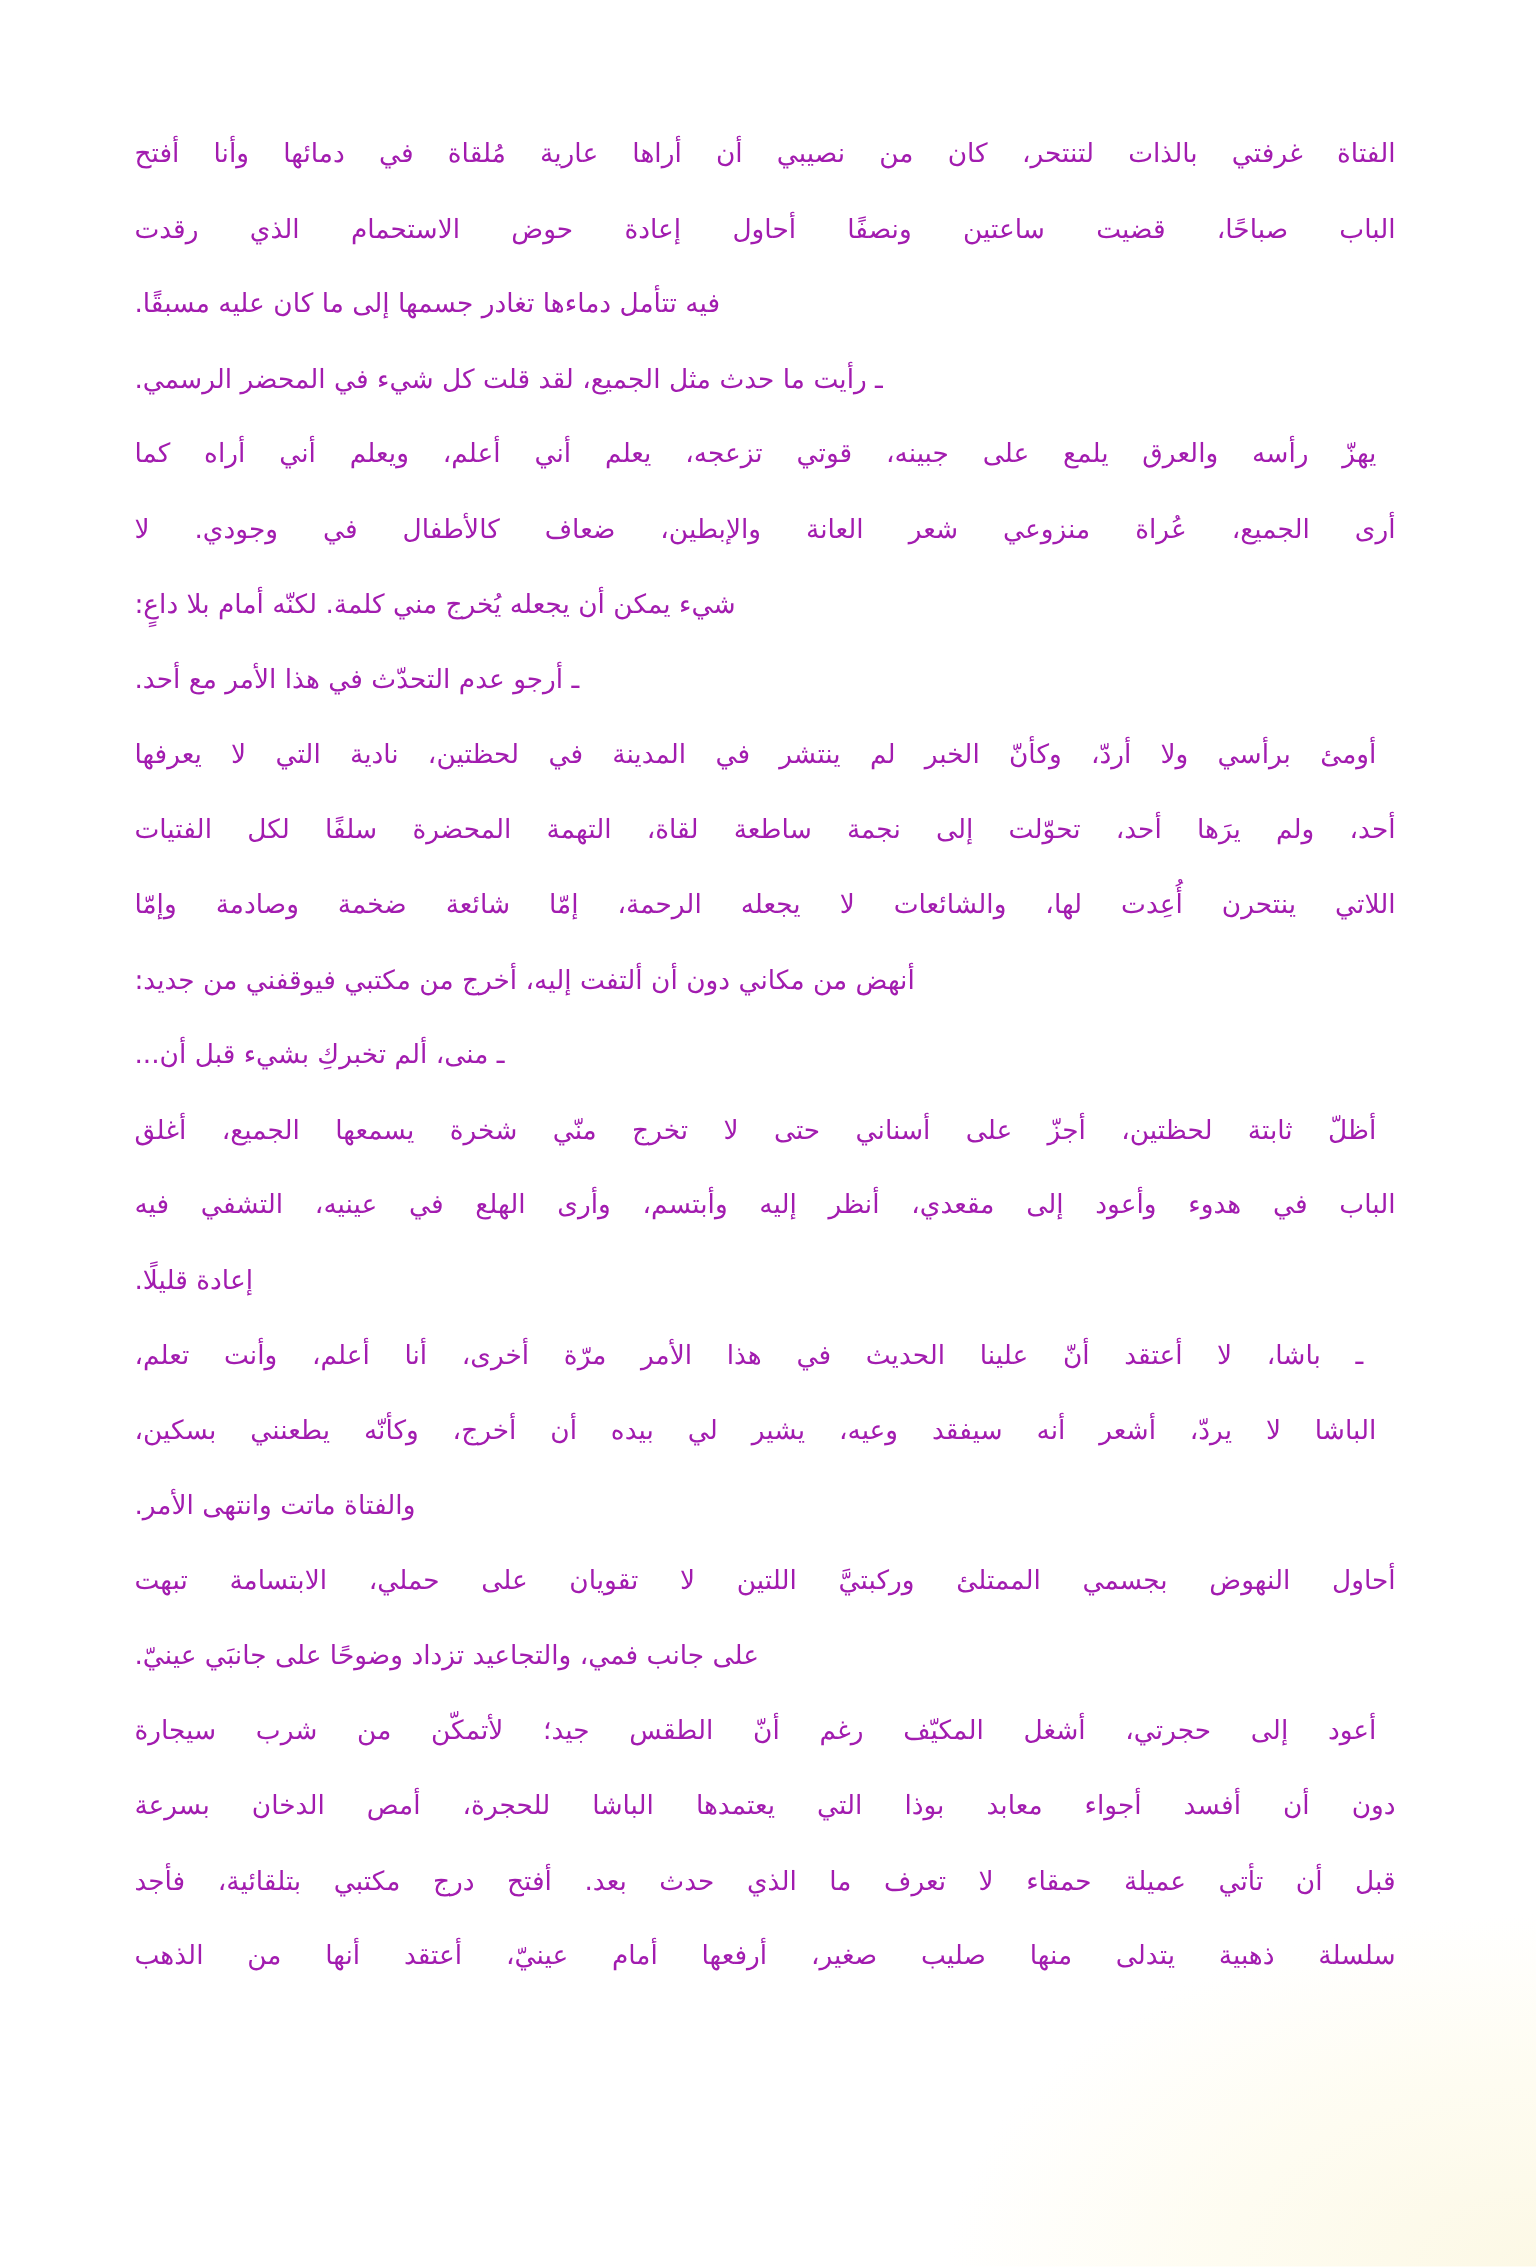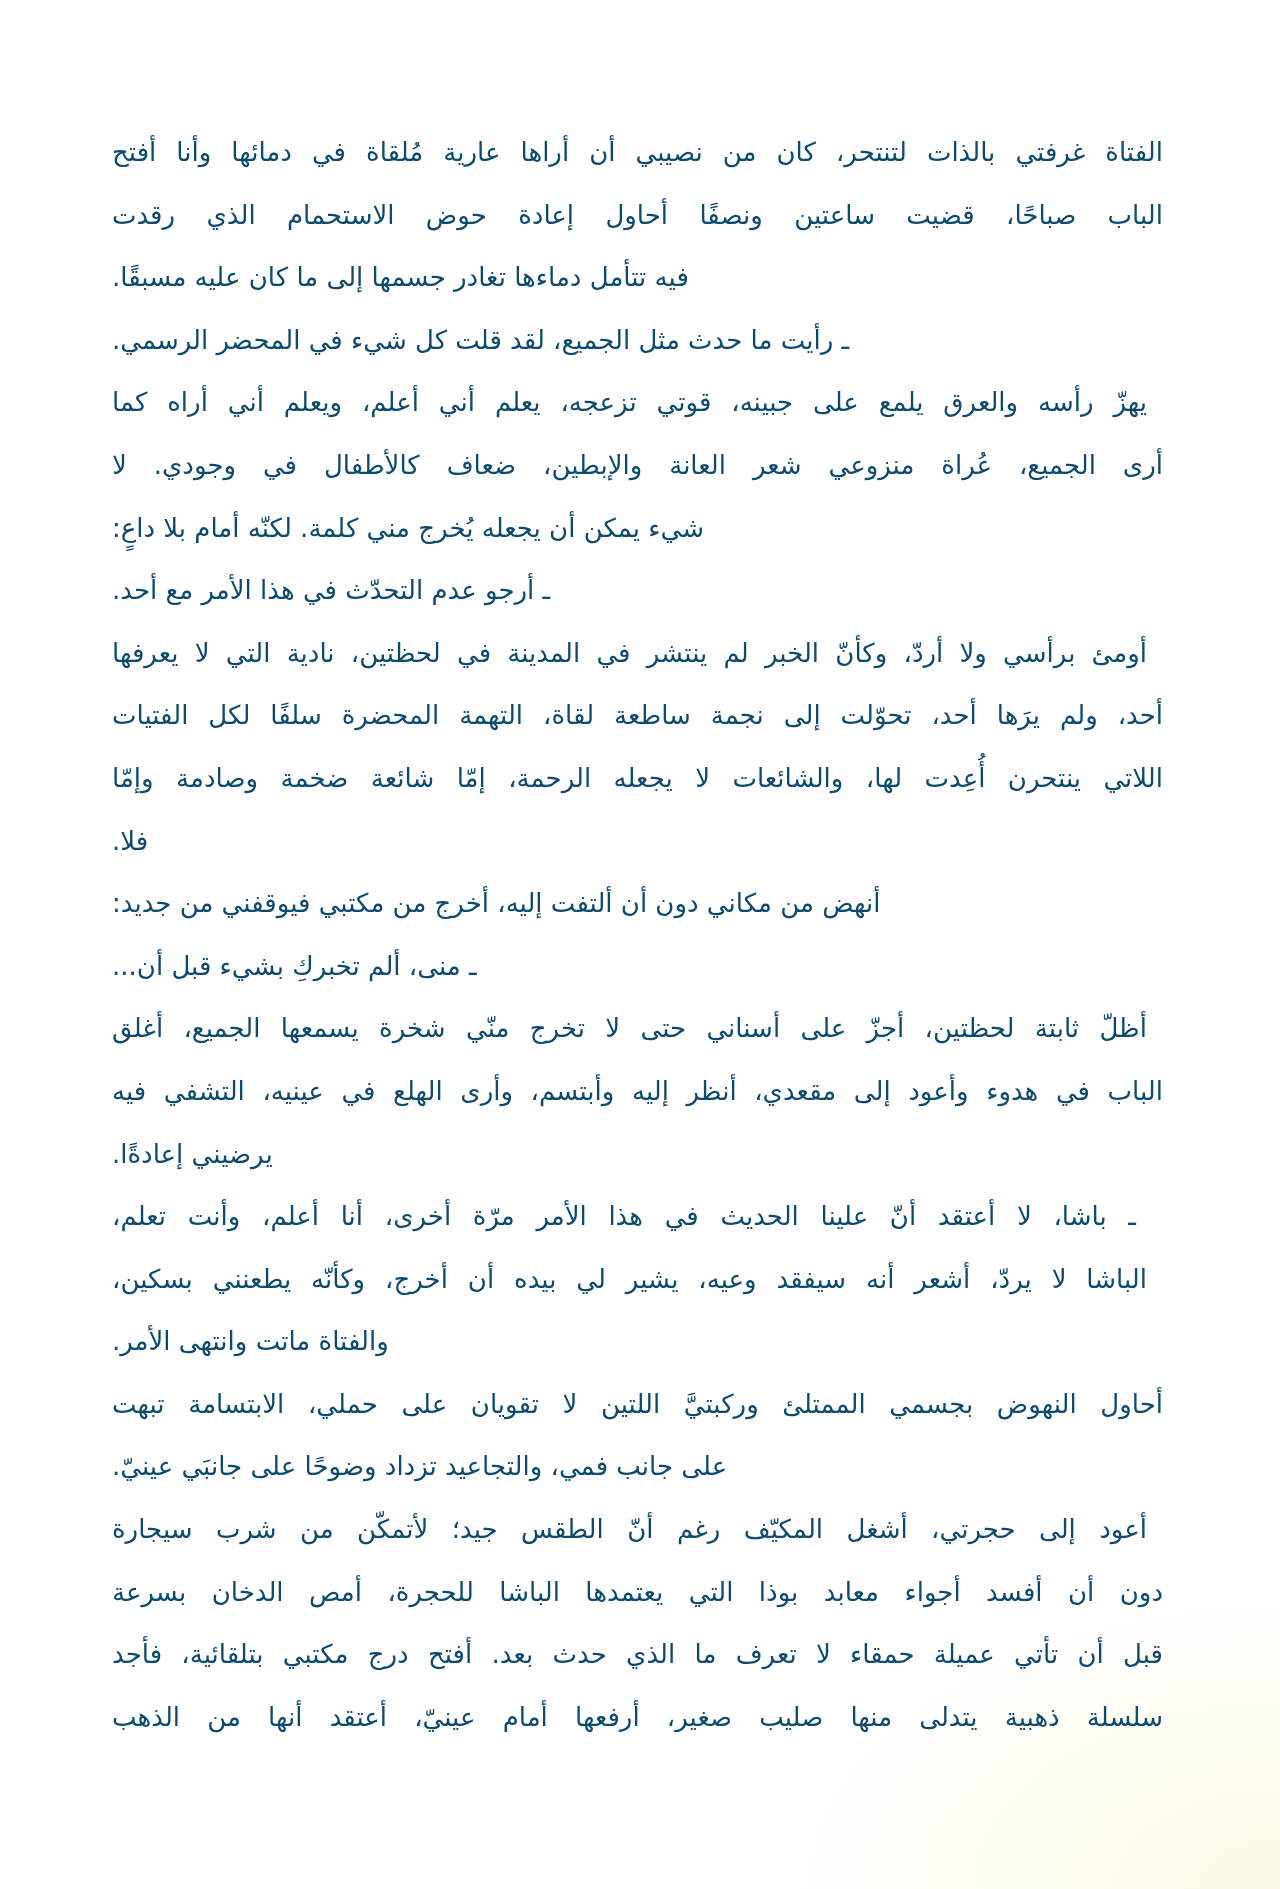--- a/index.html
+++ b/index.html
@@ -26,27 +26,27 @@
     width: 700px;
     height: 420px;
     background: radial-gradient(ellipse 90% 90% at 100% 100%,
                 rgba(252, 248, 228, 0.95) 0%,
                 rgba(254, 252, 240, 0.85) 45%,
                 rgba(255, 255, 255, 0) 78%);
     pointer-events: none;
   }
   .text-block {
     position: absolute;
-    top: 121px;
+    top: 98px;
     right: 117px;
     left: 112px;
     direction: rtl;
     unicode-bidi: embed;
-    color: #0c4a6e;
-    font-size: 26px;
+    color: #a21caf;
+    font-size: 22px;
   }
   .text-line {
     height: 62.6px;
     line-height: 62.6px;
     overflow: hidden;
   }
   .text-line.justify {
     text-align: justify;
     text-align-last: justify;
   }
@@ -70,26 +70,25 @@
       <div class="text-line justify ind-none">الباب صباحًا، قضيت ساعتين ونصفًا أحاول إعادة حوض الاستحمام الذي رقدت</div>
       <div class="text-line end ind-none">فيه تتأمل دماءها تغادر جسمها إلى ما كان عليه مسبقًا.</div>
       <div class="text-line end ind-dialogue">ـ رأيت ما حدث مثل الجميع، لقد قلت كل شيء في المحضر الرسمي.</div>
       <div class="text-line justify ind-para">يهزّ رأسه والعرق يلمع على جبينه، قوتي تزعجه، يعلم أني أعلم، ويعلم أني أراه كما</div>
       <div class="text-line justify ind-none">أرى الجميع، عُراة منزوعي شعر العانة والإبطين، ضعاف كالأطفال في وجودي. لا</div>
       <div class="text-line end ind-none">شيء يمكن أن يجعله يُخرج مني كلمة. لكنّه أمام بلا داعٍ:</div>
       <div class="text-line end ind-dialogue">ـ أرجو عدم التحدّث في هذا الأمر مع أحد.</div>
       <div class="text-line justify ind-para">أومئ برأسي ولا أردّ، وكأنّ الخبر لم ينتشر في المدينة في لحظتين، نادية التي لا يعرفها</div>
       <div class="text-line justify ind-none">أحد، ولم يرَها أحد، تحوّلت إلى نجمة ساطعة لقاة، التهمة المحضرة سلفًا لكل الفتيات</div>
       <div class="text-line justify ind-none">اللاتي ينتحرن أُعِدت لها، والشائعات لا يجعله الرحمة، إمّا شائعة ضخمة وصادمة وإمّا</div>
-      <div class="text-line end ind-none">فلا.</div>
       <div class="text-line end ind-para">أنهض من مكاني دون أن ألتفت إليه، أخرج من مكتبي فيوقفني من جديد:</div>
       <div class="text-line end ind-dialogue">ـ منى، ألم تخبركِ بشيء قبل أن...</div>
       <div class="text-line justify ind-para">أظلّ ثابتة لحظتين، أجزّ على أسناني حتى لا تخرج منّي شخرة يسمعها الجميع، أغلق</div>
       <div class="text-line justify ind-none">الباب في هدوء وأعود إلى مقعدي، أنظر إليه وأبتسم، وأرى الهلع في عينيه، التشفي فيه</div>
-      <div class="text-line end ind-none">يرضيني إعادةًا.</div>
+      <div class="text-line end ind-none">إعادة قليلًا.</div>
       <div class="text-line justify ind-dialogue">ـ باشا، لا أعتقد أنّ علينا الحديث في هذا الأمر مرّة أخرى، أنا أعلم، وأنت تعلم،</div>
       <div class="text-line justify ind-para">الباشا لا يردّ، أشعر أنه سيفقد وعيه، يشير لي بيده أن أخرج، وكأنّه يطعنني بسكين،</div>
       <div class="text-line end ind-none">والفتاة ماتت وانتهى الأمر.</div>
       <div class="text-line justify ind-none">أحاول النهوض بجسمي الممتلئ وركبتيَّ اللتين لا تقويان على حملي، الابتسامة تبهت</div>
       <div class="text-line end ind-none">على جانب فمي، والتجاعيد تزداد وضوحًا على جانبَي عينيّ.</div>
       <div class="text-line justify ind-para">أعود إلى حجرتي، أشغل المكيّف رغم أنّ الطقس جيد؛ لأتمكّن من شرب سيجارة</div>
       <div class="text-line justify ind-none">دون أن أفسد أجواء معابد بوذا التي يعتمدها الباشا للحجرة، أمص الدخان بسرعة</div>
       <div class="text-line justify ind-none">قبل أن تأتي عميلة حمقاء لا تعرف ما الذي حدث بعد. أفتح درج مكتبي بتلقائية، فأجد</div>
       <div class="text-line justify ind-none">سلسلة ذهبية يتدلى منها صليب صغير، أرفعها أمام عينيّ، أعتقد أنها من الذهب</div>
     </div>

